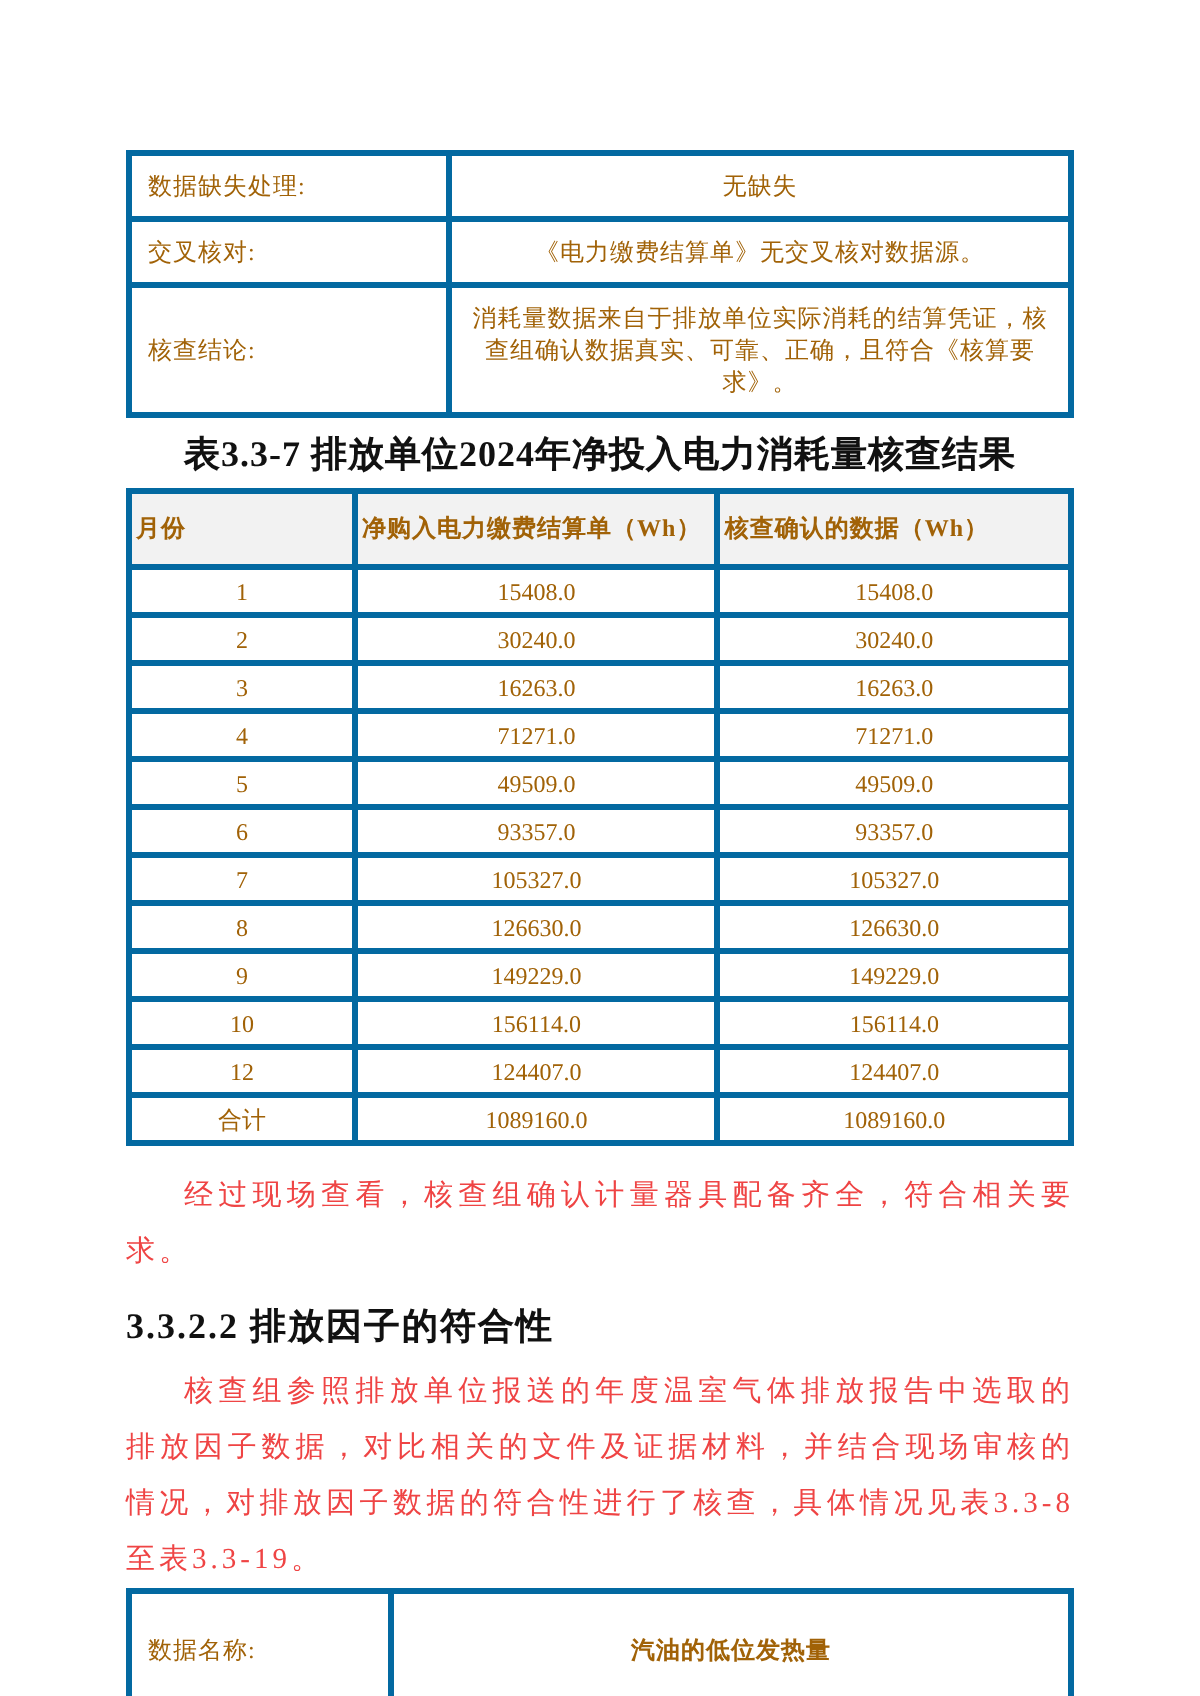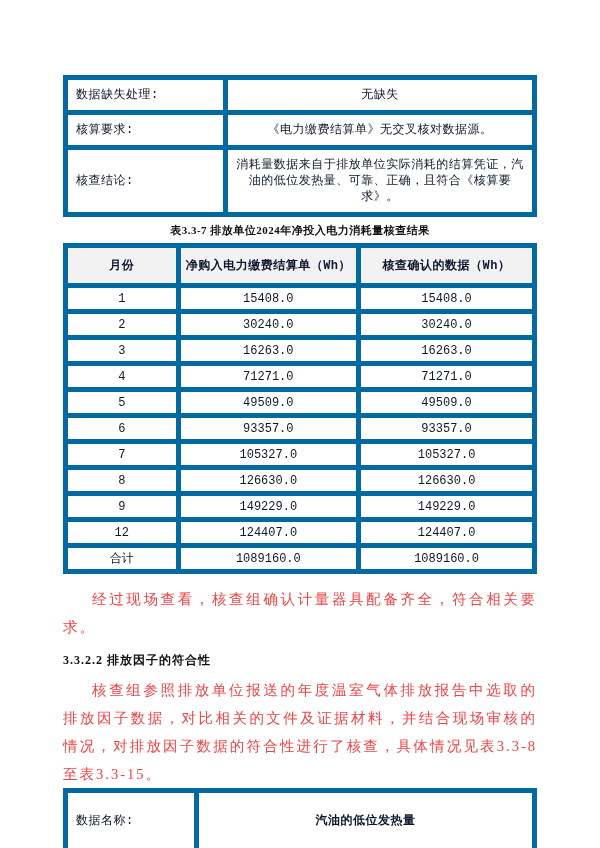--- a/index.html
+++ b/index.html
@@ -14,44 +14,43 @@
     color: #1c1c1c;
     padding: 75px 63px 0 63px;
     overflow: hidden;
   }
   table {
     width: 100%;
     border-collapse: collapse;
     table-layout: fixed;
   }
   td, th {
-    border: 5px solid #0369a1;
+    border: 3px solid #0369a1;
     font-size: 12px;
-    color: #0f172a;
+    color: #a16207;
     vertical-align: middle;
-    font-family: Liberation Mono, monospace;
   }
   
   .kv-table td { padding: 7px 8px; line-height: 16px; letter-spacing: 0.5px; }
   .kv-table .kv-label { width: 160px; text-align: left; font-weight: normal; }
   .kv-table .kv-value { text-align: center; }
   
   .caption {
     text-align: center;
     font-weight: bold;
-    font-size: 11px;
+    font-size: 18px;
     letter-spacing: 0.5px;
     margin: 6px 0 5px 0;
     color: #111;
   }
   
   .month-table th {
     background: #f2f2f2;
     font-weight: bold;
-    text-align: center;
+    text-align: left;
     padding: 9px 2px;
     letter-spacing: 0.5px;
   }
   .month-table td {
     text-align: center;
     padding: 3.5px 2px;
     line-height: 14px;
   }
   .month-table col.c1 { width: 24%; }
   .month-table col.c2 { width: 38.5%; }
@@ -60,21 +59,21 @@
   .para {
     font-size: 14.5px;
     line-height: 28px;
     text-indent: 2em;
     text-align: justify;
     letter-spacing: 2px;
     margin-top: 11px;
     color: #ef4444;
   }
   .section-heading {
-    font-size: 12px;
+    font-size: 18px;
     font-weight: bold;
     margin-top: 11px;
     letter-spacing: 1px;
     color: #111;
   }
   .para2 { margin-top: 7px; }
   .caption2 { margin-top: 8px; margin-bottom: 5px; }
   
   .kv2-table td { padding: 21px 8px; line-height: 15px; letter-spacing: 0.5px; }
   .kv2-table .kv-label { width: 131px; text-align: left; }
@@ -86,26 +85,26 @@
 
 <div class="page">
 
   <table class="kv-table">
     <tbody id="kv-top">
         <tr>
           <td class="kv-label">数据缺失处理:</td>
           <td class="kv-value">无缺失</td>
         </tr>
         <tr>
-          <td class="kv-label">核算要求:</td>
+          <td class="kv-label">交叉核对:</td>
           <td class="kv-value">《电力缴费结算单》无交叉核对数据源。</td>
         </tr>
         <tr>
           <td class="kv-label">核查结论:</td>
-          <td class="kv-value">消耗量数据来自于排放单位实际消耗的结算凭证，汽油的低位发热量、可靠、正确，且符合《核算要求》。</td>
+          <td class="kv-value">消耗量数据来自于排放单位实际消耗的结算凭证，核查组确认数据真实、可靠、正确，且符合《核算要求》。</td>
         </tr>
       </tbody>
   </table>
 
   <div class="caption">表3.3-7 排放单位2024年净投入电力消耗量核查结果</div>
 
   <table class="month-table">
     <colgroup>
         <col class="c1">
         <col class="c2">
@@ -158,37 +157,42 @@
           <td>8</td>
           <td>126630.0</td>
           <td>126630.0</td>
         </tr>
         <tr>
           <td>9</td>
           <td>149229.0</td>
           <td>149229.0</td>
         </tr>
         <tr>
+          <td>10</td>
+          <td>156114.0</td>
+          <td>156114.0</td>
+        </tr>
+        <tr>
           <td>12</td>
           <td>124407.0</td>
           <td>124407.0</td>
         </tr>
         <tr>
           <td>合计</td>
           <td>1089160.0</td>
           <td>1089160.0</td>
         </tr>
       </tbody>
   </table>
 
   <div class="para">经过现场查看，核查组确认计量器具配备齐全，符合相关要求。</div>
 
   <div class="section-heading">3.3.2.2 排放因子的符合性</div>
 
-  <div class="para para2">核查组参照排放单位报送的年度温室气体排放报告中选取的排放因子数据，对比相关的文件及证据材料，并结合现场审核的情况，对排放因子数据的符合性进行了核查，具体情况见表3.3-8至表3.3-15。</div>
+  <div class="para para2">核查组参照排放单位报送的年度温室气体排放报告中选取的排放因子数据，对比相关的文件及证据材料，并结合现场审核的情况，对排放因子数据的符合性进行了核查，具体情况见表3.3-8至表3.3-19。</div>
 
 
   <table class="kv2-table">
     <tbody id="kv-bottom">
         <tr class="bold-row">
           <td class="kv-label">数据名称:</td>
           <td class="kv-value">汽油的低位发热量</td>
         </tr>
         <tr>
           <td class="kv-label">数值:</td>

